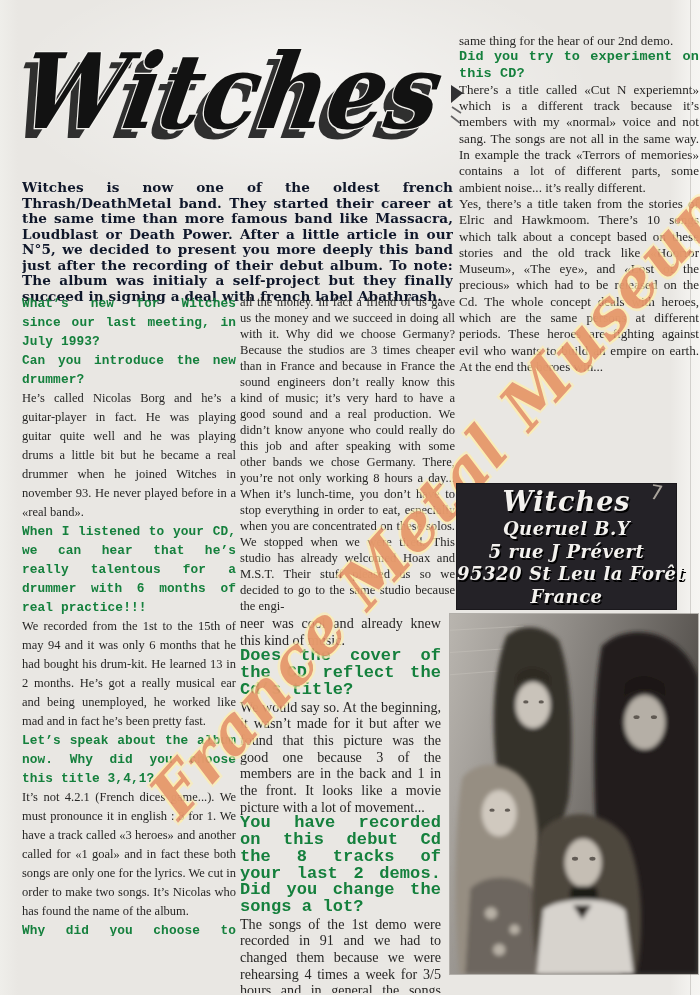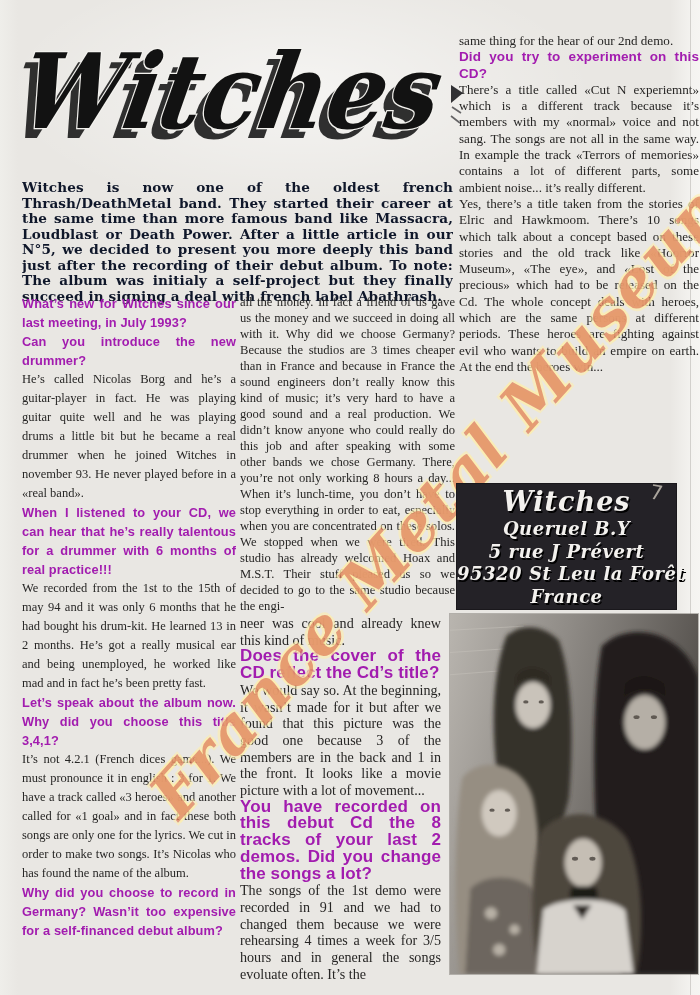--- a/index.html
+++ b/index.html
@@ -21,21 +21,21 @@
     font-size:13.6px;line-height:15.5px;color:#0f172a;
     text-align:justify;overflow:hidden;letter-spacing:.1px;margin-top:15px;
   }
   
   .col{overflow:hidden;}
   .col1{left:22px;top:294px;width:214px;height:642px;font-size:12.5px;line-height:19px;}
   .col2u{left:240px;top:294px;width:215px;height:321px;font-size:12.6px;line-height:16.0px;}
   .col2l{left:240px;top:615px;width:201px;height:378px;font-size:14.1px;line-height:16.7px;}
   .col3{left:459px;top:33px;width:240px;height:448px;font-size:13.1px;line-height:16.3px;}
   .blk{margin:0;text-align:justify;}
-  .q{font-family:Liberation Sans, sans-serif;font-weight:700;color:#a21caf;letter-spacing:.1px;}
+  .q{font-family:Liberation Mono, monospace;font-weight:700;color:#15803d;letter-spacing:.1px;}
   .a{font-family:"Liberation Serif",serif;color:#272625;}
   .col1 .q{font-size:12.8px;}
   .col2l .q{font-size:17px;}
   .col3 .q{font-size:13.5px;}
   
   .addr{
     left:457px;top:484px;width:219px;height:125px;background:#242227;
     color:#f3f1ee;text-align:center;z-index:6;
     font-family:"DejaVu Serif",serif;font-style:italic;font-weight:700;
     box-shadow:0 0 0 1px #1a181c;

